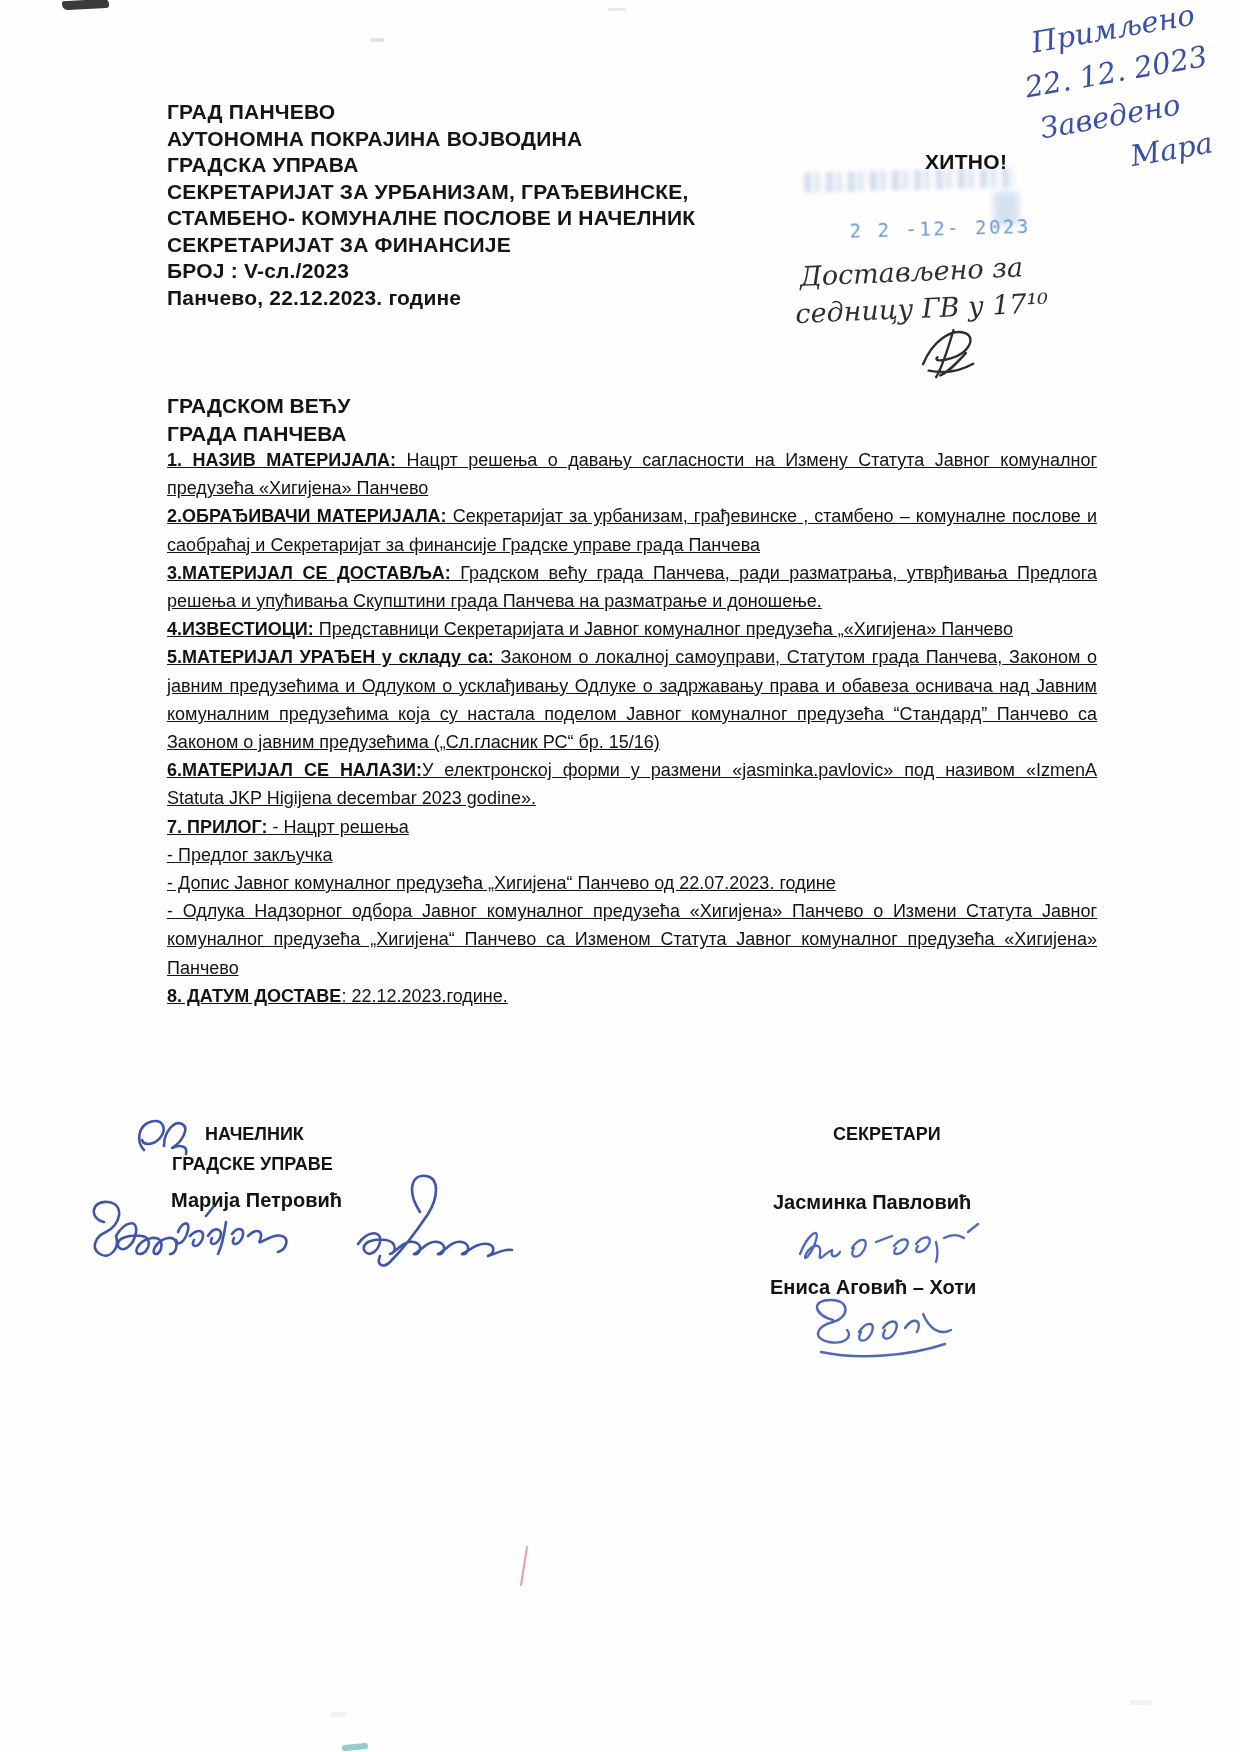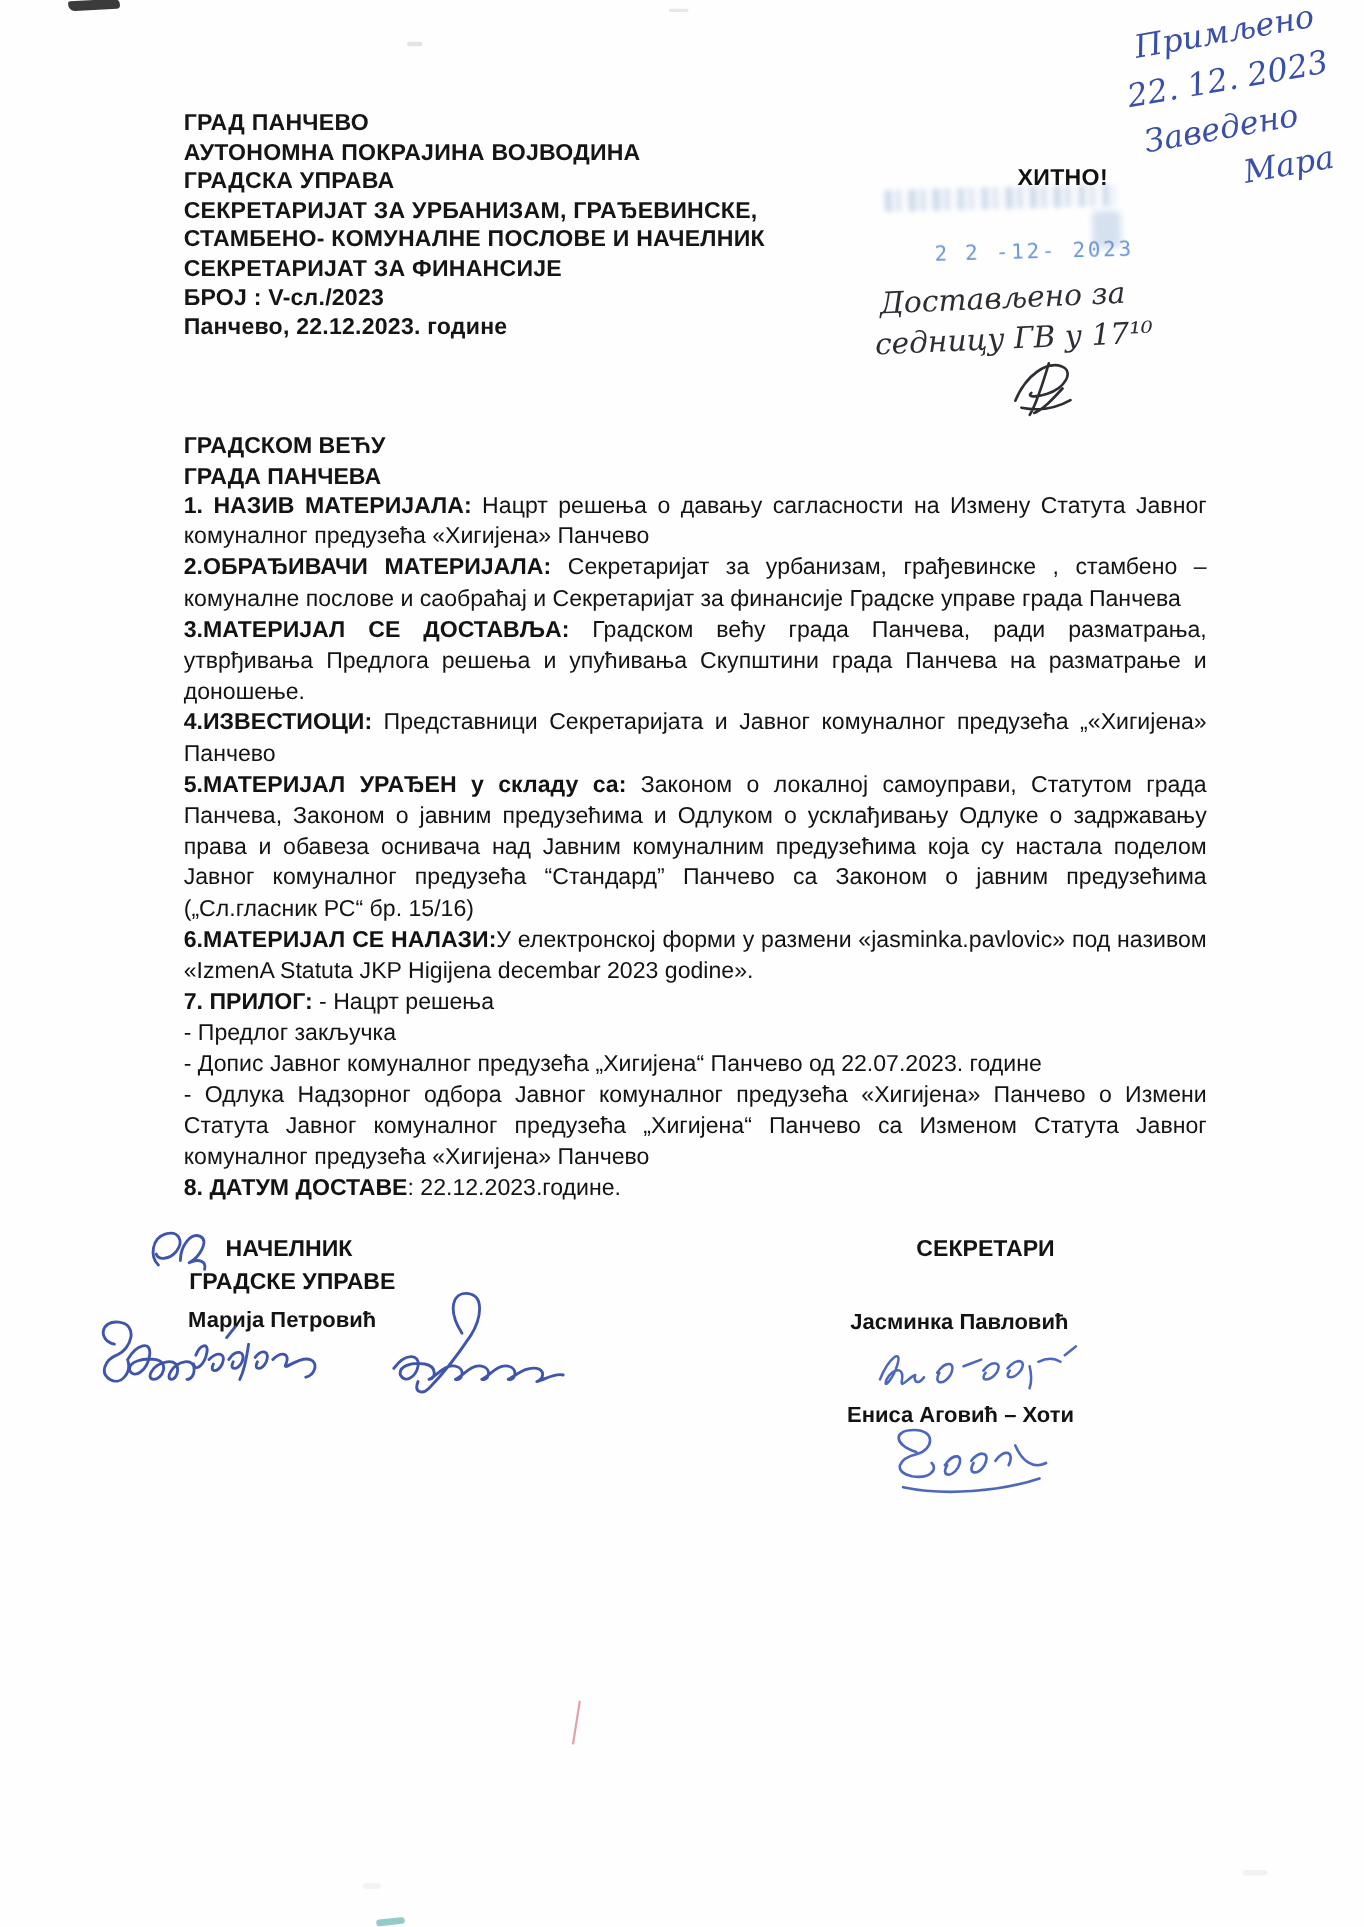--- a/index.html
+++ b/index.html
@@ -51,26 +51,26 @@
     transform:rotate(-2.5deg);transform-origin:left top;white-space:nowrap;
   }
   .dl1{margin-left:-6px}
   
   .recipient{
     position:absolute;left:167px;top:364px;
     font-weight:700;font-size:21px;line-height:28px;white-space:nowrap;margin-top:28px;
   }
   .body-text{
     position:absolute;left:167px;top:446px;width:930px;
-    font-size:21px;line-height:28.2px;text-align:justify;color:#131313;
+    font-size:18px;line-height:28.2px;text-align:justify;color:#131313;text-decoration:underline;
   }
   .bi{margin:0;}
   .bi b{font-weight:700;}
   
-  .sig-label{position:absolute;font-weight:700;font-size:21px;white-space:nowrap;color:#131313;}
+  .sig-label{position:absolute;font-weight:700;font-size:18px;white-space:nowrap;color:#131313;}
   .t-nacelnik{left:205px;top:1124px;}
   .t-uprava{left:172px;top:1154px;}
   .t-sekretari{left:833px;top:1124px;}
   .sig-name{position:absolute;font-weight:700;font-size:20px;white-space:nowrap;color:#131313;}
   .n-marija{left:171px;top:1189px;}
   .n-jasminka{left:773px;top:1191px;}
   .n-enisa{left:770px;top:1276px;}
   .sig-svg{position:absolute;overflow:visible;}
   .sv-paraph{left:130px;top:1112px;width:64px;height:52px;}
   .sv-sig1{left:86px;top:1192px;width:210px;height:80px;}

